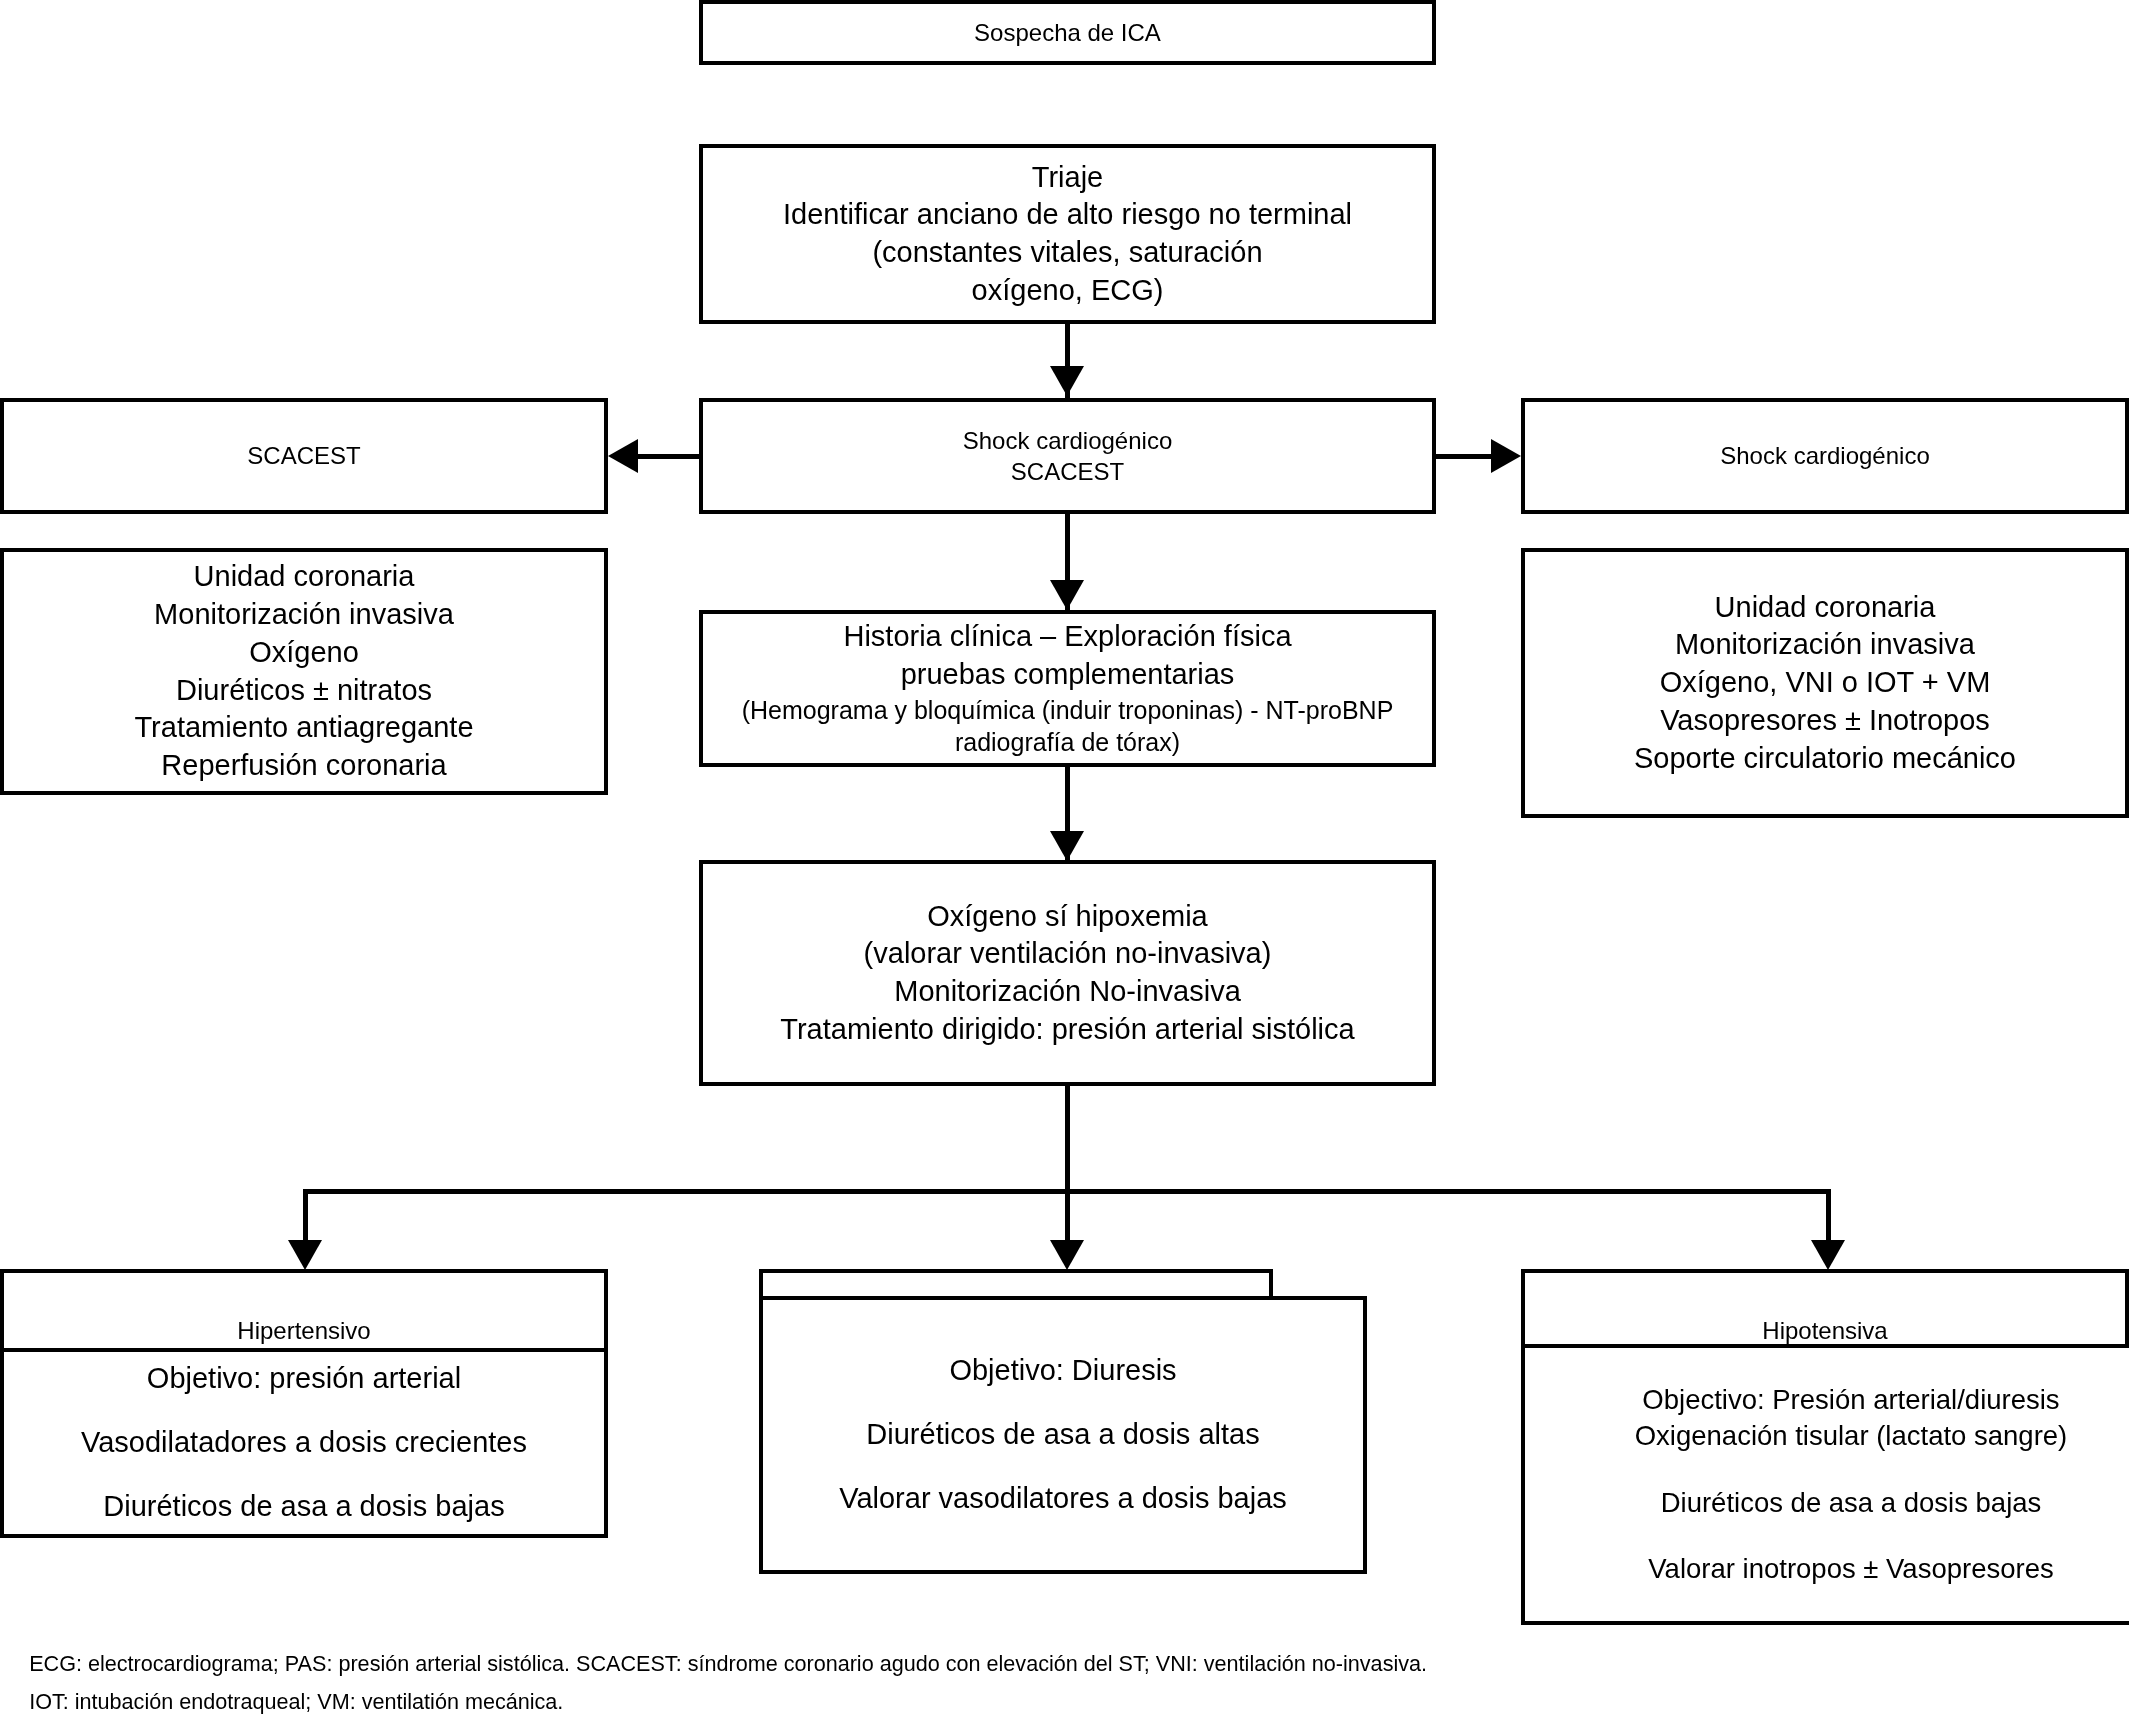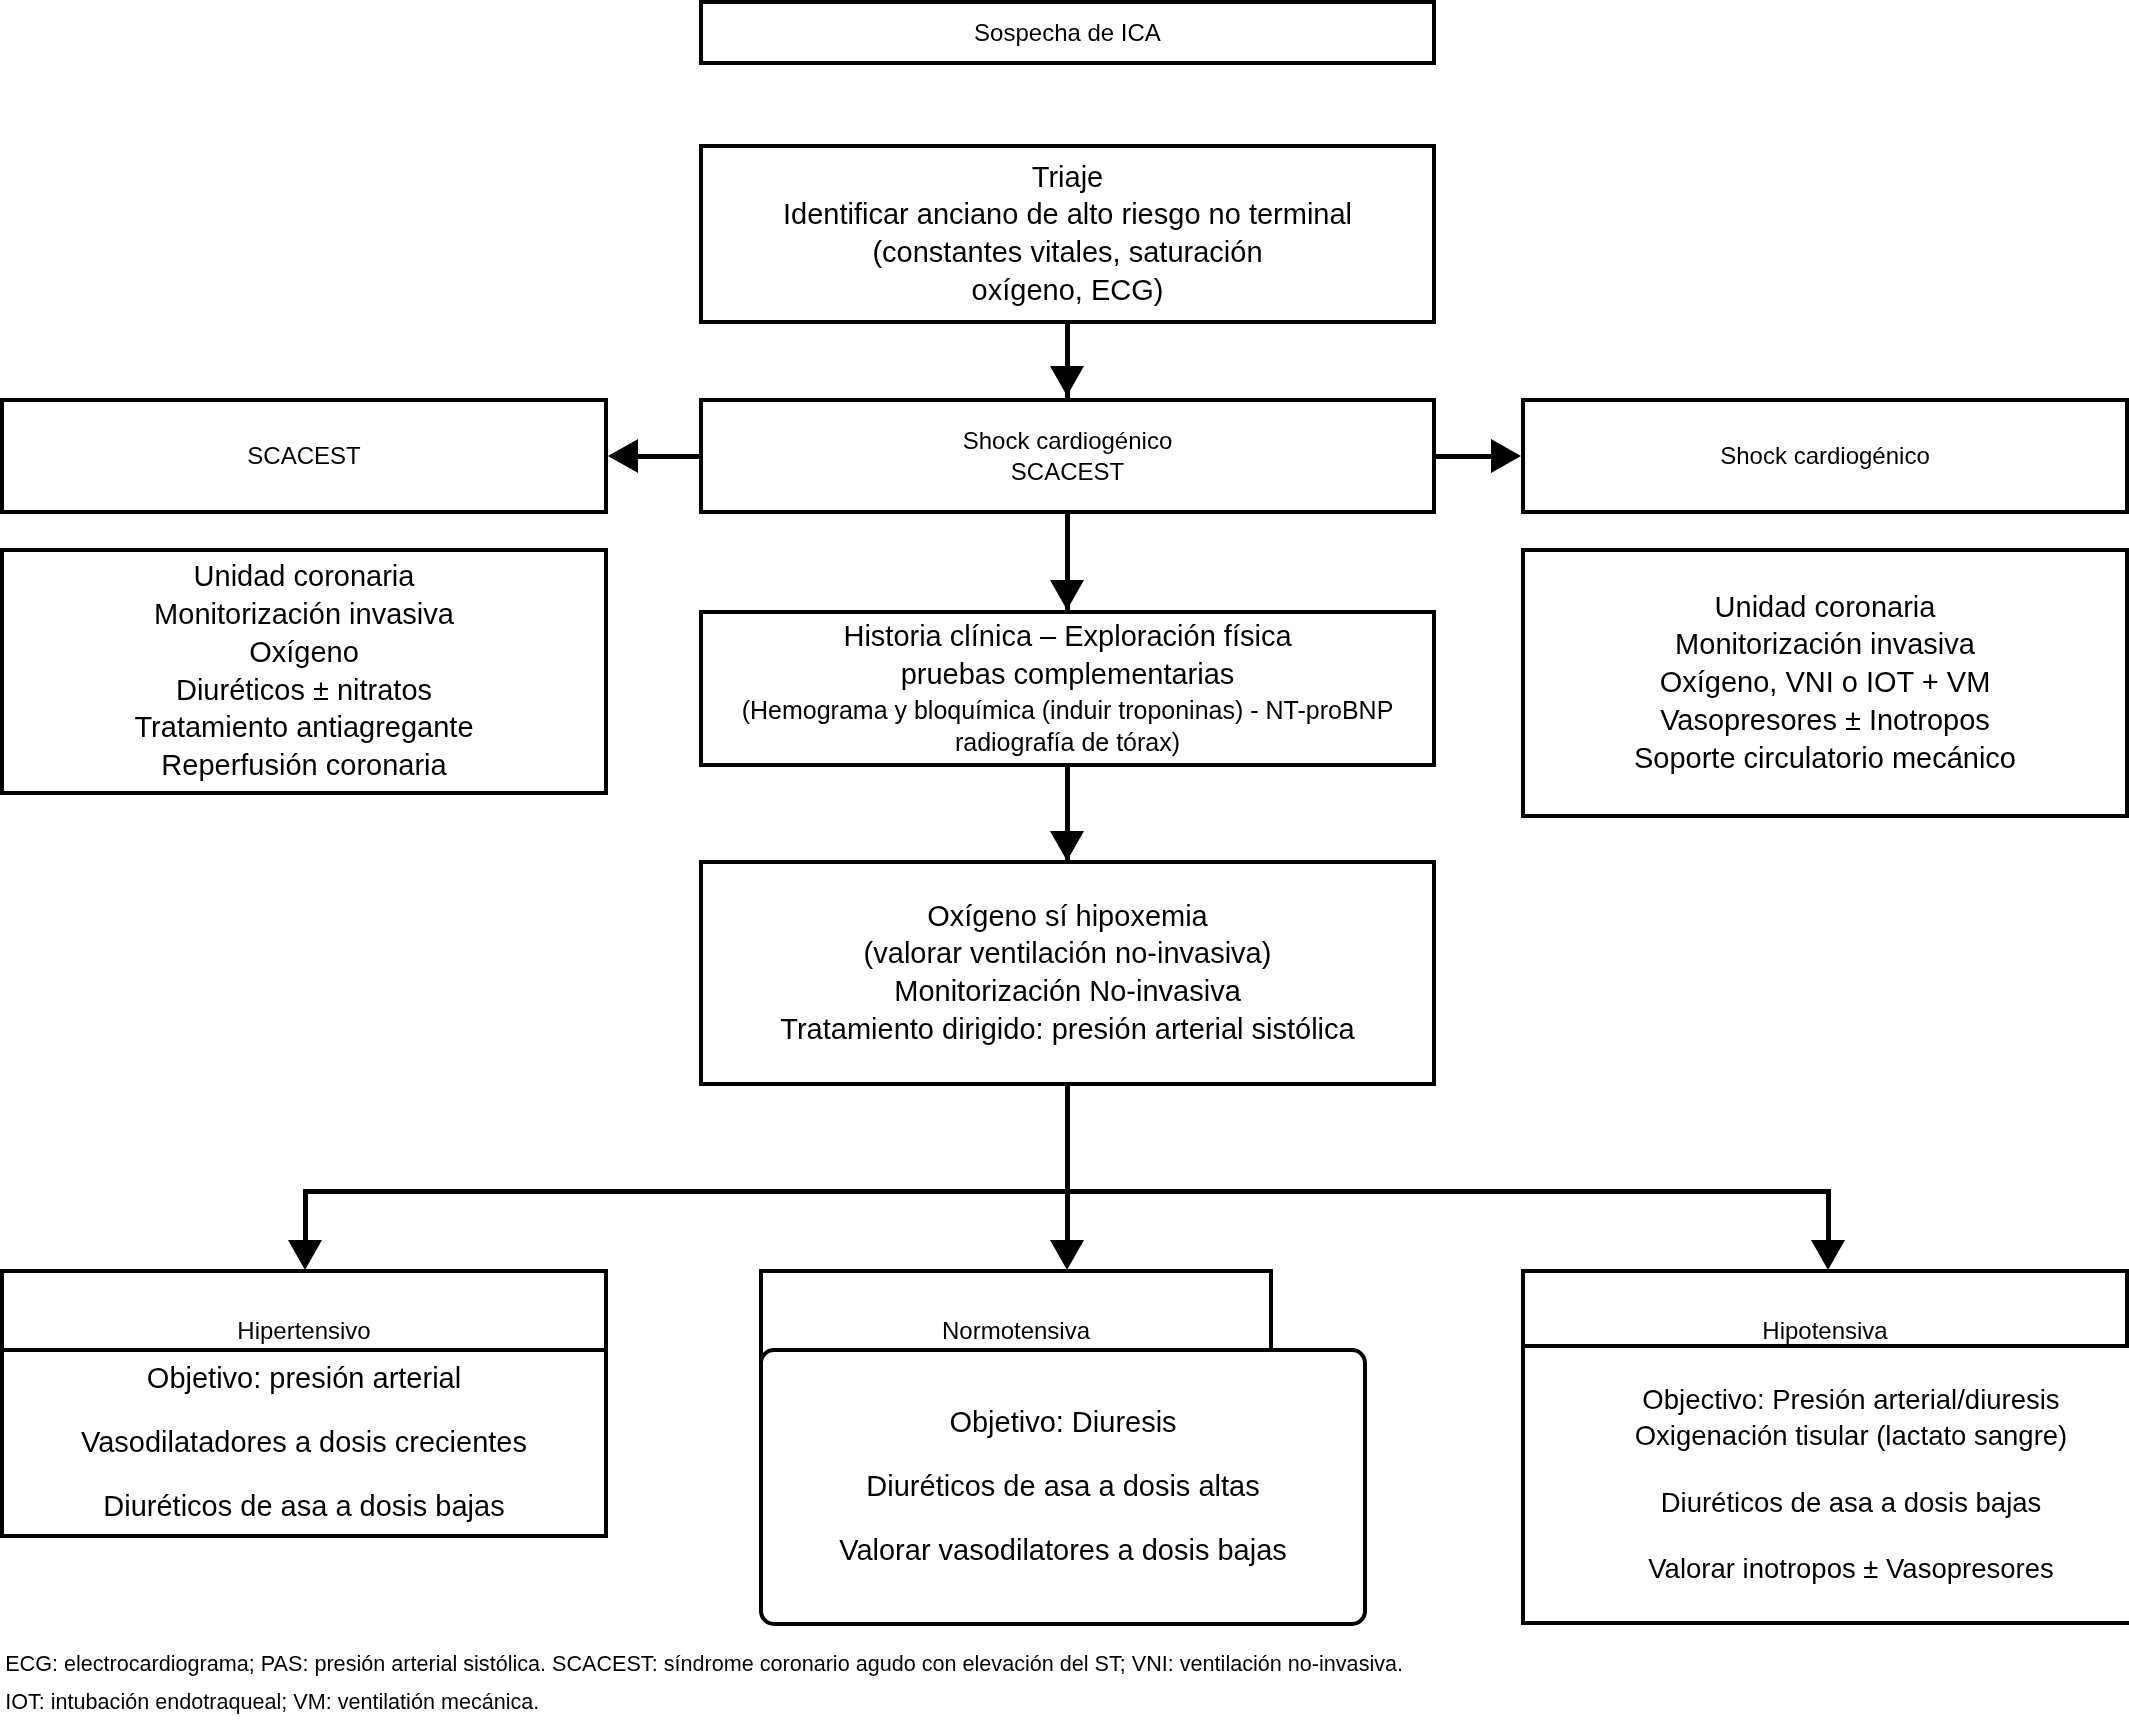--- a/index.html
+++ b/index.html
@@ -75,20 +75,21 @@
     border-top: 17px solid transparent;
     border-bottom: 17px solid transparent;
     border-left: 30px solid #000000;
   }
   .footnote {
     position: absolute;
     font-size: 21.6px;
     line-height: 1.45;
     white-space: nowrap;
     text-align: left;
+    margin-left: 24px;
   }
 </style>
 </head>
 <body>
 
 <div id="stage">
 
   <div class="box f46" style="left:699px; top:0px; width:737px; height:65px;">
     <span class="line">Sospecha de ICA</span>
   </div>
@@ -182,21 +183,21 @@
     <span class="line">Hipotensiva</span>
     <span class="line">(PAS &lt; 100)</span>
   </div>
 
   <div class="box f44 gap-lines" style="left:0px; top:1348px; width:608px; height:190px; top:1348px;">
     <span class="line">Objetivo: presión arterial</span>
     <span class="line">Vasodilatadores a dosis crecientes</span>
     <span class="line">Diuréticos de asa a dosis bajas</span>
   </div>
 
-  <div class="box f44 gap-lines" style="left:759px; top:1348px; width:608px; height:278px;border-radius:15px;">
+  <div class="box f44 gap-lines" style="left:759px; top:1296px; width:608px; height:278px;">
     <span class="line">Objetivo: Diuresis</span>
     <span class="line">Diuréticos de asa a dosis altas</span>
     <span class="line">Valorar vasodilatores a dosis bajas</span>
   </div>
 
   <div class="box f42" style="left:1521px; top:1344px; width:660px; height:281px;">
     <span class="line">Objectivo: Presión arterial/diuresis</span>
     <span class="line">Oxigenación tisular (lactato sangre)</span>
     <span class="line" style="margin-top:31px;">Diuréticos de asa a dosis bajas</span>
     <span class="line" style="margin-top:31px;">Valorar inotropos ± Vasopresores</span>

